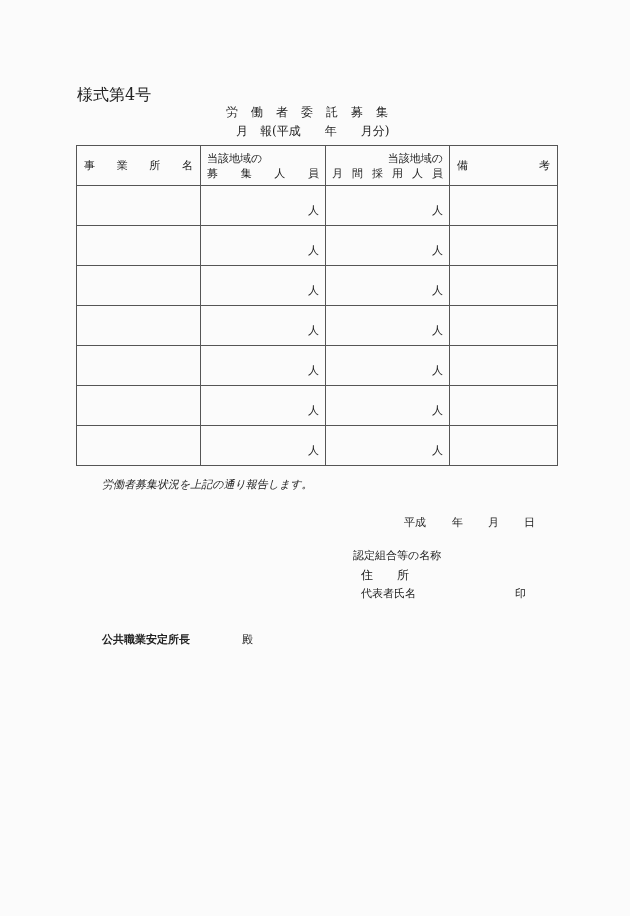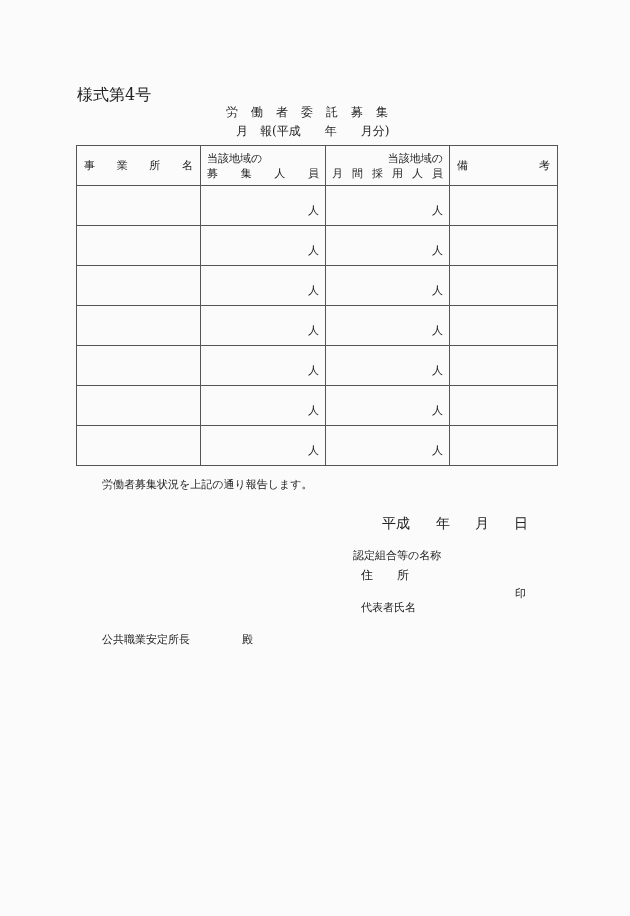--- a/index.html
+++ b/index.html
@@ -60,28 +60,28 @@
     .hdr-two .l1-left { text-align: left; }
     .hdr-two .l1-right { text-align: right; }
     .hdr-two .l2 { display: flex; justify-content: space-between; }
     .unit {
       display: block;
       text-align: right;
       padding-right: 6px;
       padding-top: 10px;
     }
 
-    .statement { left: 102px; top: 477px; font-size: 11px; }
-    .date-line { left: 382px; top: 515px; font-size: 14px; }
+    .statement { left: 102px; top: 477px; font-size: 11px; font-style: italic; }
+    .date-line { left: 404px; top: 515px; font-size: 11px; }
     .date-line span { display: inline-block; }
     .org-name { left: 353px; top: 548px; font-size: 11px; }
     .address { left: 361px; top: 567px; font-size: 12px; }
-    .rep-name { left: 361px; top: 586px; font-size: 11px; margin-top: 14px; }
+    .rep-name { left: 361px; top: 586px; font-size: 11px; }
     .seal { left: 515px; top: 586px; font-size: 11px; }
-    .addressee { left: 102px; top: 632px; font-size: 11px; }
+    .addressee { left: 102px; top: 632px; font-size: 11px; font-weight: bold; }
     .honorific { left: 242px; top: 632px; font-size: 11px; }
   </style>
 </head>
 <body>
 
 <div class="abs form-number">様式第4号</div>
 
 <div class="abs title">
   <span>労</span><span>働</span><span>者</span><span>委</span><span>託</span><span>募</span><span>集</span>
 </div>

